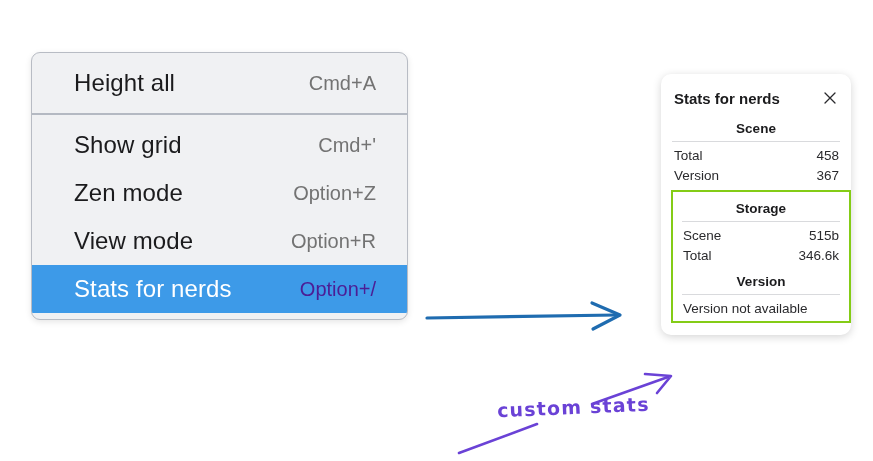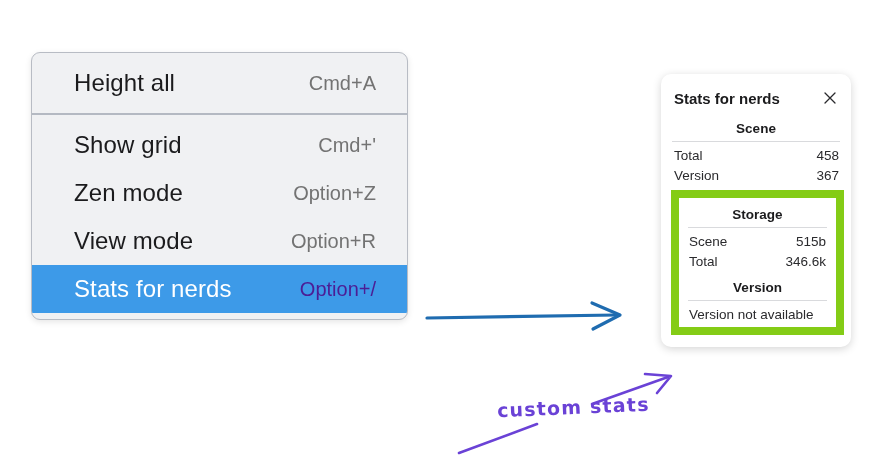--- a/index.html
+++ b/index.html
@@ -117,22 +117,22 @@
   }
   .sp-row .sp-val { }
   .sp-single {
     font-size: 13.5px;
     color: #2a2a2d;
     padding: 3px 12px 2px 13px;
     white-space: nowrap;
   }
   
   #custom-stats-box {
-    border: 8px solid #84cc16;
-    margin: 5px 7px 0 10px;
+    border: 2px solid #84cc16;
+    margin: 5px 0 0 10px;
     padding-bottom: 3px;
   }
   #custom-stats-box .sp-rule { margin-left: 9px; margin-right: 9px; }
   #custom-stats-box .sp-row { padding-left: 10px; padding-right: 10px; }
   #custom-stats-box .sp-single { padding-left: 10px; padding-right: 20px; }
 
   
   #annotations {
     position: absolute;
     left: 0; top: 0;

